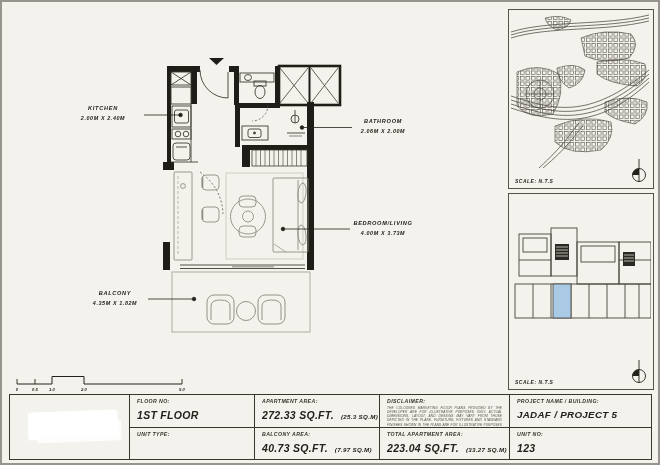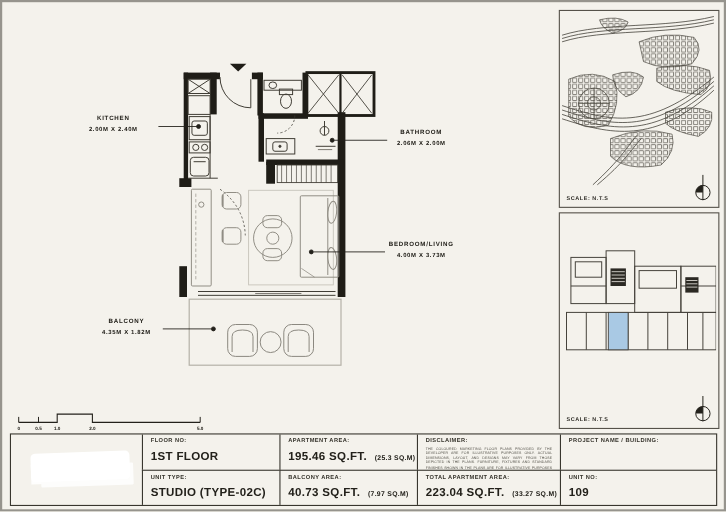--- a/index.html
+++ b/index.html
@@ -1,19 +1,19 @@
 <!DOCTYPE html>
 <html><head>
 <meta charset="utf-8">
 <style>
   html,body{margin:0;padding:0;background:#e8e6e0;}
   .sheet{
     position:relative;width:656px;height:461px;margin:0;
     background:#f4f2ec;border:2px solid #96948d;overflow:hidden;
-    font-family:"Liberation Sans",sans-serif;color:#23211b;
+    font-family:"Liberation Sans",sans-serif;color:#23211b;font-style:italic;
   }
   svg{display:block;}
   .plan-svg{position:absolute;left:0;top:0;}
   .room-label{position:absolute;text-align:center;line-height:1;}
   .room-name{font-size:5.6px;font-weight:bold;letter-spacing:.7px;color:#23211b;}
   .room-dims{font-size:5.4px;font-weight:bold;letter-spacing:.6px;color:#23211b;margin-top:4px;}
   .panel{position:absolute;border:1px solid #55524a;background:#f4f2ec;}
   .panel-a{left:506px;top:7px;width:144px;height:178px;}
   .panel-b{left:506px;top:191px;width:144px;height:195px;}
   .scale-note{position:absolute;left:6px;bottom:4px;font-size:5px;font-weight:bold;letter-spacing:.5px;color:#2c2a24;}
@@ -303,46 +303,46 @@
       <div class="redaction"></div>
     </div>
 
     <div class="tb-cell r1" style="grid-column:2">
       <div class="tb-label">FLOOR NO:</div>
       <div class="tb-value">1ST FLOOR</div>
     </div>
 
     <div class="tb-cell r1" style="grid-column:3">
       <div class="tb-label">APARTMENT AREA:</div>
-      <div class="tb-value"><span>195.46 SQ.FT.</span><span class="tb-metric">(25.3 SQ.M)</span></div>
+      <div class="tb-value"><span>272.33 SQ.FT.</span><span class="tb-metric">(25.3 SQ.M)</span></div>
     </div>
 
     <div class="tb-cell r1" style="grid-column:4">
       <div class="tb-label">DISCLAIMER:</div>
       <div class="disc-text">THE COLOURED MARKETING FLOOR PLANS PROVIDED BY THE DEVELOPER ARE FOR ILLUSTRATIVE PURPOSES ONLY. ACTUAL DIMENSIONS, LAYOUT, AND DESIGNS MAY VARY FROM THOSE DEPICTED IN THE PLANS. FURNITURE, FIXTURES AND STANDARD FINISHES SHOWN IN THE PLANS ARE FOR ILLUSTRATIVE PURPOSES ONLY AND ARE NOT INCLUDED IN THE PURCHASE OF UNITS OF THE PROPERTY. THE DEVELOPER RESERVES THE RIGHT TO MAKE MODIFICATIONS, REVISIONS, AND CHANGES TO THE FLOOR PLANS, SPECIFICATIONS, AND FEATURES WITHOUT PRIOR NOTICE.</div>
     </div>
 
     <div class="tb-cell r1" style="grid-column:5">
       <div class="tb-label">PROJECT NAME / BUILDING:</div>
+      <div class="tb-value small">JADAF / PROJECT 5</div>
     </div>
 
     <div class="tb-cell" style="grid-column:2;grid-row:2">
       <div class="tb-label">UNIT TYPE:</div>
-      <div class="tb-value">STUDIO (TYPE-02C)</div>
     </div>
 
     <div class="tb-cell" style="grid-column:3;grid-row:2">
       <div class="tb-label">BALCONY AREA:</div>
       <div class="tb-value"><span>40.73 SQ.FT.</span><span class="tb-metric">(7.97 SQ.M)</span></div>
     </div>
 
     <div class="tb-cell" style="grid-column:4;grid-row:2">
       <div class="tb-label">TOTAL APARTMENT AREA:</div>
       <div class="tb-value"><span>223.04 SQ.FT.</span><span class="tb-metric">(33.27 SQ.M)</span></div>
     </div>
 
     <div class="tb-cell" style="grid-column:5;grid-row:2">
       <div class="tb-label">UNIT NO:</div>
-      <div class="tb-value">109</div>
+      <div class="tb-value">123</div>
     </div>
 
   </div>
 </div>
 
 </body></html>

